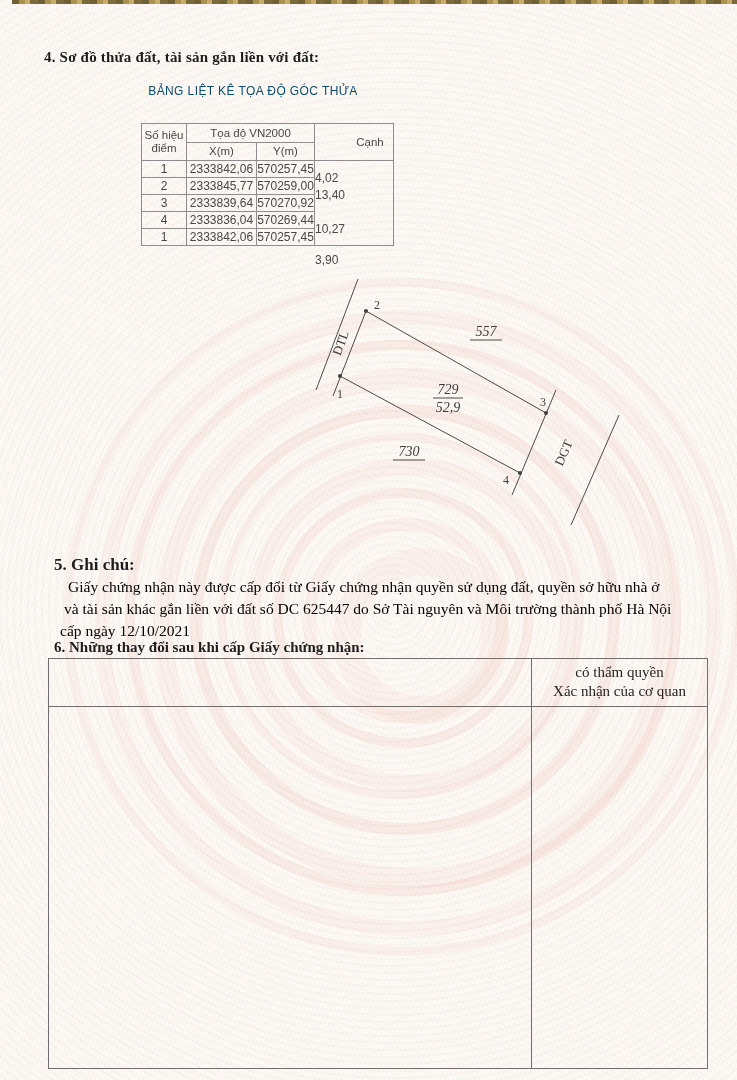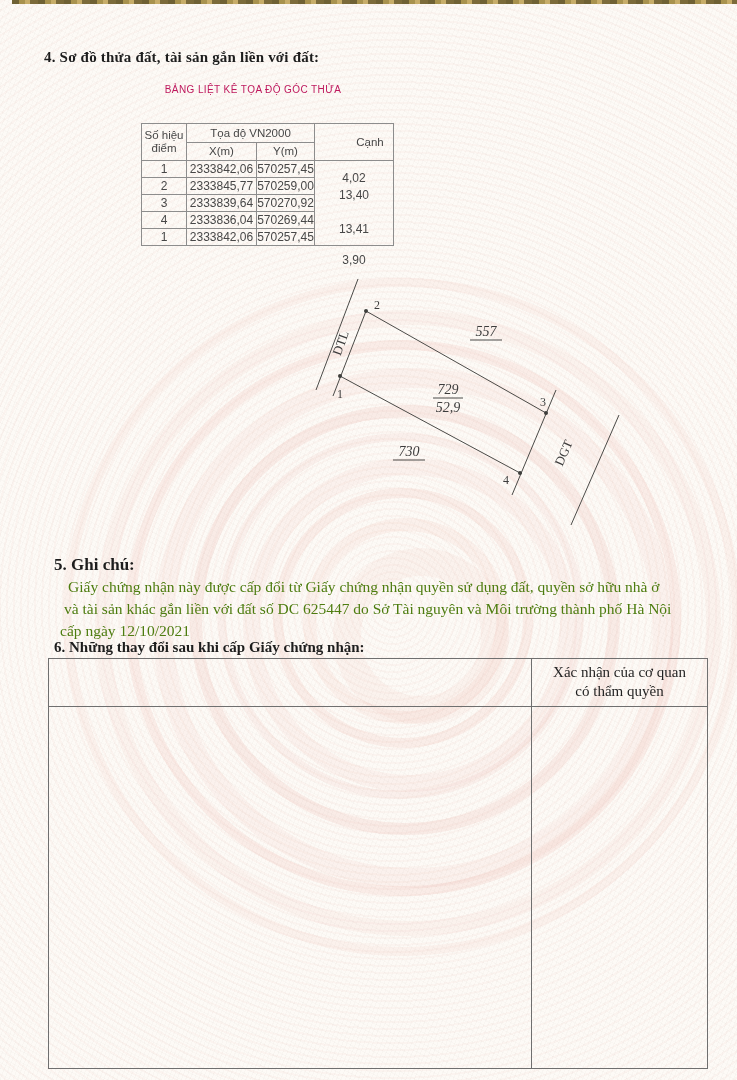--- a/index.html
+++ b/index.html
@@ -26,44 +26,44 @@
   .ring{position:absolute;border-radius:50%;}
   .gold-band{
     position:absolute;left:12px;top:0;right:0;height:4px;
     background:repeating-linear-gradient(90deg,#6f6134 0 7px,#a8924e 7px 13px,#c7ad69 13px 18px,#7c6b3a 18px 26px);
   }
   .abs{position:absolute;}
   .h-bold{font-weight:bold;color:#1d1d1d;}
   .sec4-title{left:44px;top:49px;font-size:15px;letter-spacing:.2px;}
   .coord-title{left:140px;top:84px;width:226px;text-align:center;
     font-family:"Liberation Sans","DejaVu Sans",sans-serif;
-    font-size:10px;color:#be185d;letter-spacing:.4px;}
+    font-size:12px;color:#0c4a6e;letter-spacing:.4px;}
   
   table.coord{
     position:absolute;left:141px;top:123px;border-collapse:collapse;
     font-family:"Liberation Sans","DejaVu Sans",sans-serif;
     font-size:11.5px;color:#474747;table-layout:fixed;border-radius:22px;
   }
   table.coord td{border:1px solid #8d8d8d;text-align:center;padding:0;vertical-align:middle;line-height:13px;}
   table.coord .c1{width:44px;}
   table.coord .c2{width:69px;}
   table.coord .c3{width:57px;}
   table.coord .c4{width:46px;padding-left:32px;}
   table.coord tr.hr1 td{height:18px;}
   table.coord tr.hr2 td{height:17px;}
   table.coord tr.dr td{height:16px;font-size:12px;}
   td.edgecell{position:relative;}
-  td.edgecell .ev{position:absolute;left:0;width:100%;height:15px;line-height:15px;text-align:center;font-size:12px;}
+  td.edgecell .ev{position:absolute;left:0;width:100%;height:15px;line-height:15px;text-align:left;font-size:12px;}
   
   .diagram{left:298px;top:256px;}
   .diagram text{font-family:"Liberation Serif","DejaVu Serif",serif;fill:#3c3c3c;}
   .diagram line,.diagram path{stroke:#4b4b48;stroke-width:1;}
   
   .sec5-title{left:54px;top:555px;font-size:17px;}
-  .p-line{font-size:15.5px;color:#4d7c0f;line-height:22px;white-space:nowrap;text-align:right;}
+  .p-line{font-size:15.5px;color:#000000;line-height:22px;white-space:nowrap;text-align:right;}
   .sec6-title{left:54px;top:639px;font-size:15px;}
   
   .t6{left:48px;top:658px;width:658px;height:409px;border:1px solid #6f6f6f;}
   .t6-vline{position:absolute;left:482px;top:0;bottom:0;width:1px;background:#6f6f6f;}
   .t6-hline{position:absolute;left:0;right:0;top:47px;height:1px;background:#6f6f6f;}
   .t6-h1{position:absolute;left:0;top:20px;width:482px;text-align:center;font-size:15px;color:#1f1f1f;}
   .t6-h2{position:absolute;left:483px;top:4px;width:175px;text-align:center;font-size:15px;line-height:19px;color:#1f1f1f;}
 </style>
 </head>
 <body>
@@ -105,21 +105,21 @@
       <td class="c3">Y(m)</td>
     </tr>
     <tr class="dr">
       <td>1</td>
       <td>2333842,06</td>
       <td>570257,45</td>
       <td class="edgecell" rowspan="5">
         <div class="ev" style="top:10px;">4,02</div>
         <div class="ev" style="top:27px;">13,40</div>
         <div class="ev" style="top:44px;margin-top:48px;">3,90</div>
-        <div class="ev" style="top:61px;">13,41</div>
+        <div class="ev" style="top:61px;">10,27</div>
       </td>
     </tr>
     <tr class="dr">
       <td>2</td>
       <td>2333845,77</td>
       <td>570259,00</td>
     </tr>
     <tr class="dr">
       <td>3</td>
       <td>2333839,64</td>
@@ -179,18 +179,18 @@
   <div class="abs h-bold sec5-title">5. Ghi chú:</div>
   <div class="abs p-line" style="left:68px;top:576px;">Giấy chứng nhận này được cấp đổi từ Giấy chứng nhận quyền sử dụng đất, quyền sở hữu nhà ở</div>
   <div class="abs p-line" style="left:64px;top:598px;">và tài sản khác gắn liền với đất số DC 625447 do Sở Tài nguyên và Môi trường thành phố Hà Nội</div>
   <div class="abs p-line" style="left:60px;top:620px;">cấp ngày 12/10/2021</div>
 
   <div class="abs h-bold sec6-title">6. Những thay đổi sau khi cấp Giấy chứng nhận:</div>
   <div class="abs t6">
     <div class="t6-vline"></div>
     <div class="t6-hline"></div>
     <div class="t6-h2">
+      <div>có thẩm quyền</div>
       <div>Xác nhận của cơ quan</div>
-      <div>có thẩm quyền</div>
     </div>
   </div>
 
 </div>
 
 </body></html>

